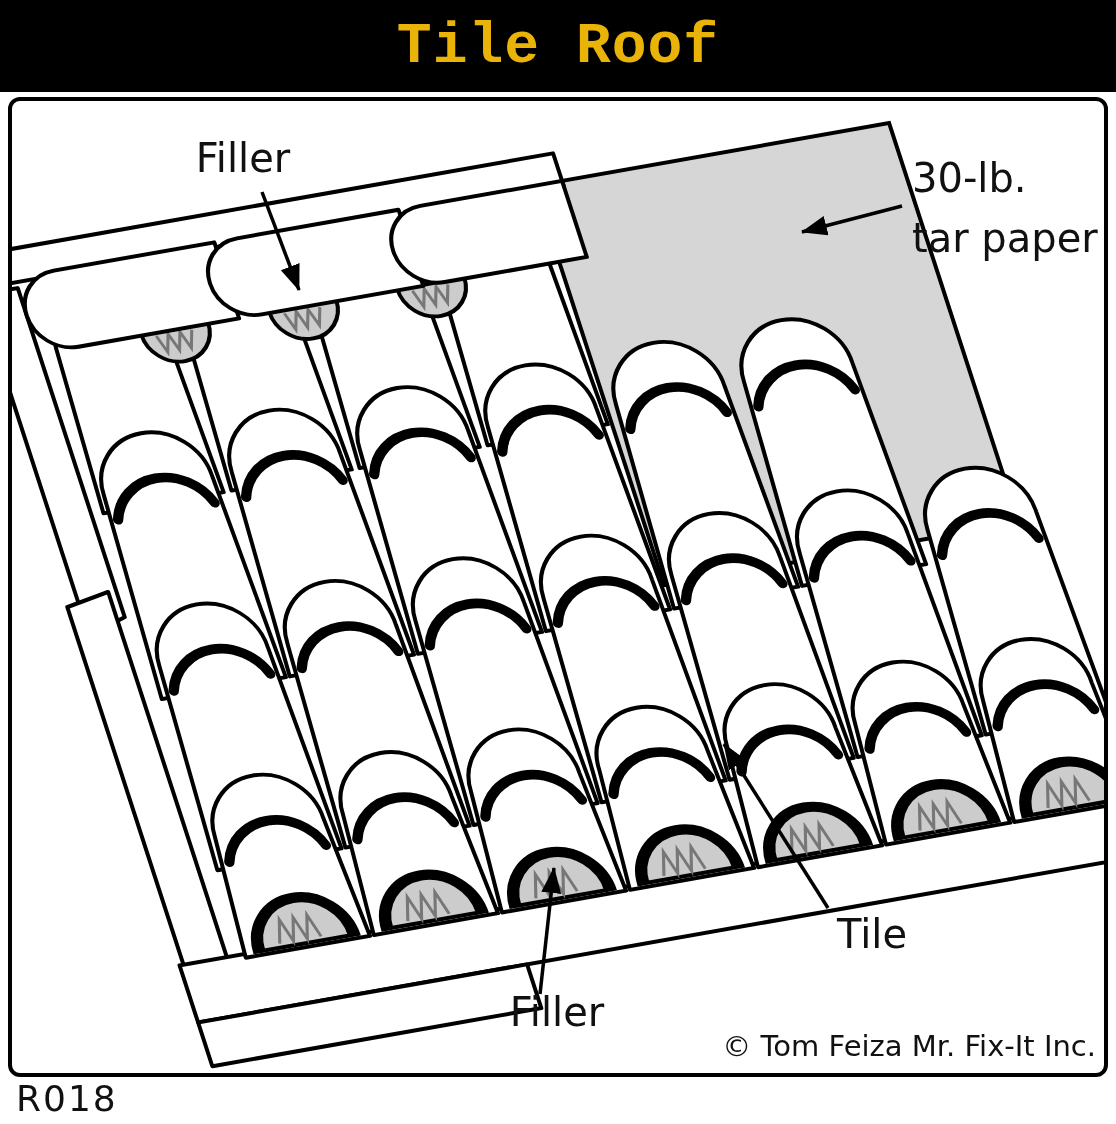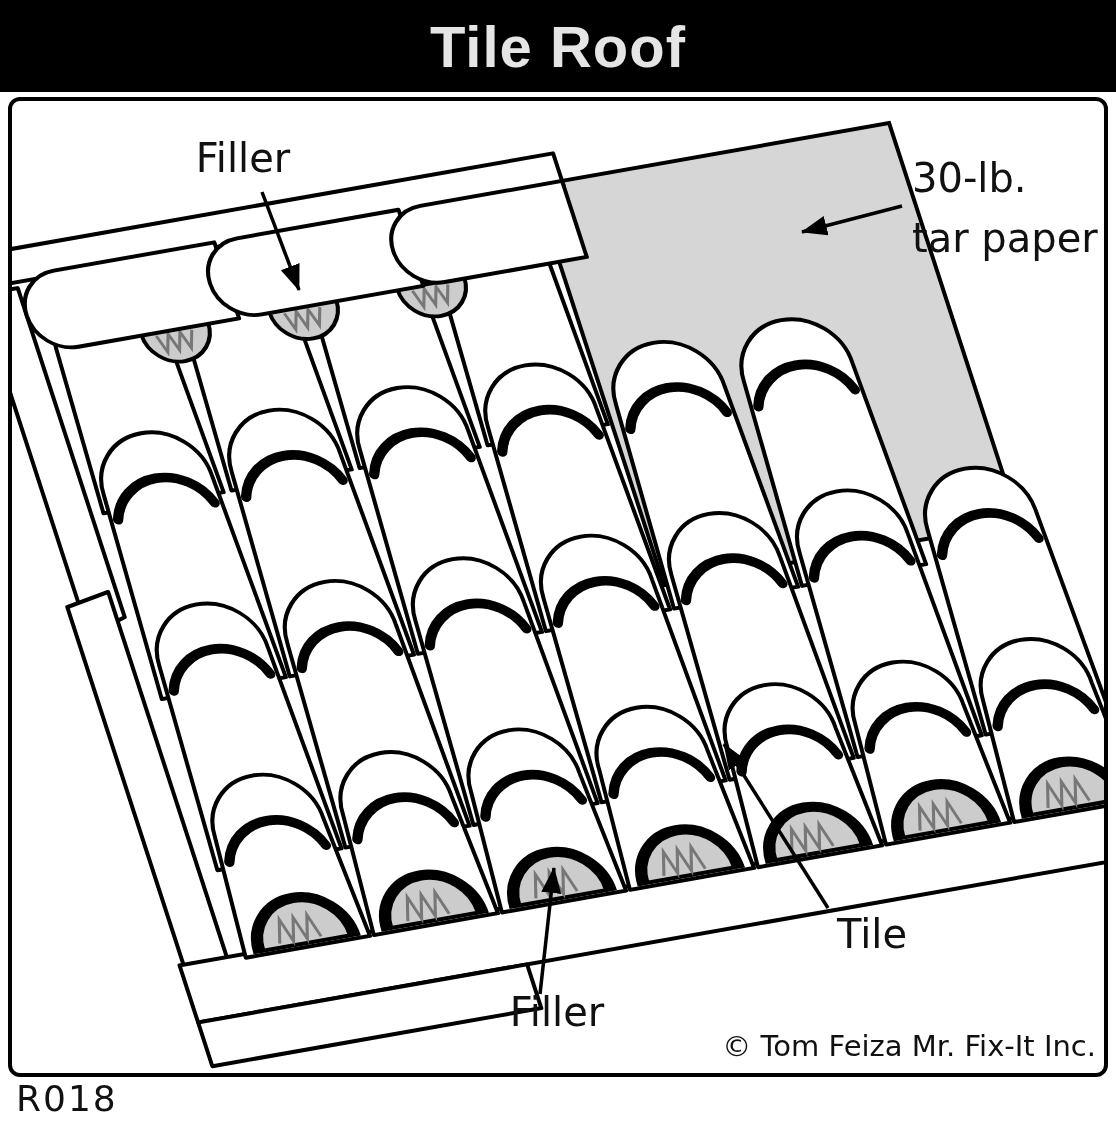--- a/index.html
+++ b/index.html
@@ -1,20 +1,20 @@
 <!DOCTYPE html>
 <html><head>
 <meta charset="utf-8">
 <style>
   html,body{margin:0;padding:0;background:#fff;}
   .page{position:relative;width:1116px;height:1124px;background:#fff;overflow:hidden;
         font-family:"DejaVu Sans",sans-serif;}
   .banner{position:absolute;left:0;top:0;width:1116px;height:92px;background:#000;
           display:flex;align-items:center;justify-content:center;}
-  .banner h1{margin:0;color:#e5e5e5;font-family:Liberation Sans, sans-serif;
+  .banner h1{margin:0;color:#eab308;font-family:Liberation Mono, monospace;
              font-weight:700;font-size:58px;letter-spacing:1px;}
   .frame{position:absolute;left:8px;top:97px;width:1092px;height:972px;
          border:4px solid #000;border-radius:12px;background:#fff;}
   .frame svg{display:block;width:100%;height:100%;}
   .fig-code{position:absolute;left:16px;top:1078px;font-size:36px;color:#111;
             letter-spacing:2px;}
   
   .board{fill:#fff;stroke:#000;stroke-width:4;stroke-linejoin:round;}
   .tile{fill:#fff;stroke:#000;stroke-width:4;stroke-linejoin:round;}
   .cres{fill:none;stroke:#000;stroke-width:10;stroke-linecap:round;}

